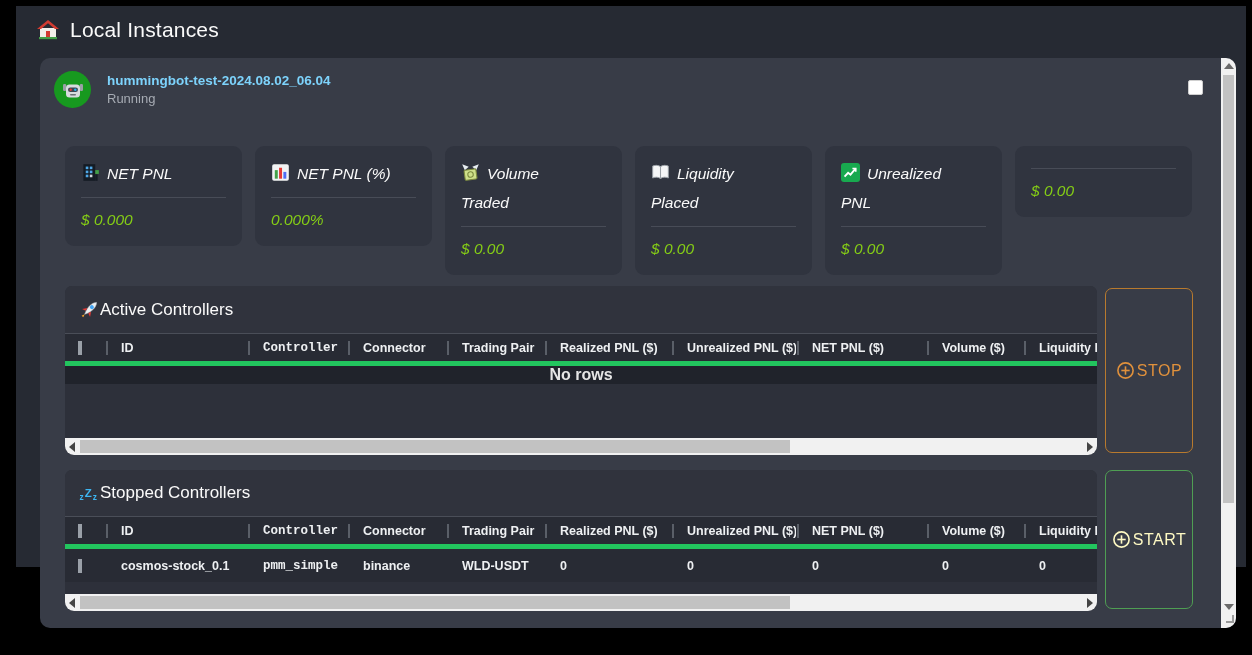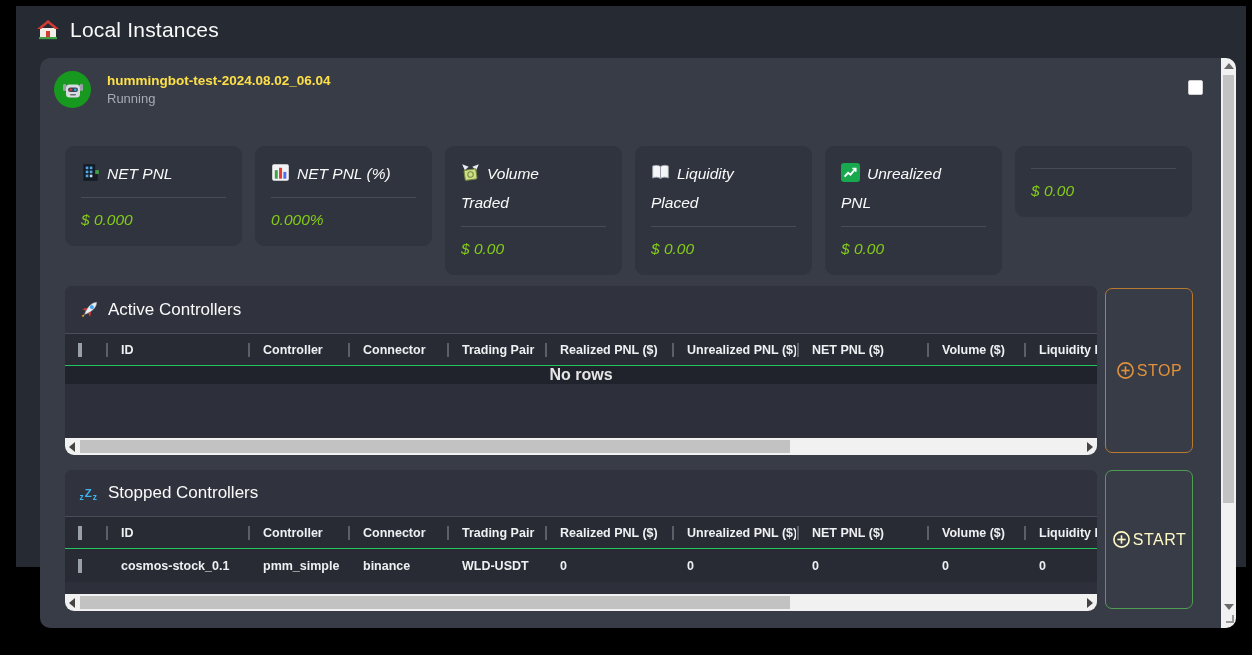--- a/index.html
+++ b/index.html
@@ -27,56 +27,56 @@
   .vscroll .down { position:absolute; bottom:18px; left:3px; width:0; height:0;
                    border-left:5px solid transparent; border-right:5px solid transparent;
                    border-top:6px solid #6a6a6a; }
   .vscroll .grip { position:absolute; bottom:5px; right:2px; width:8px; height:8px;
                    border-right:2px solid #9a9a9a; border-bottom:2px solid #9a9a9a; }
 
   
   .instance-header { position:absolute; left:14px; top:13px; display:flex; align-items:center; gap:16px; }
   .avatar { width:37px; height:37px; border-radius:50%; background:#17991f;
             display:flex; align-items:center; justify-content:center; }
-  .instance-name { color:#fde047; font-size:13.5px; font-weight:bold; }
+  .instance-name { color:#7dd3fc; font-size:13.5px; font-weight:bold; }
   .instance-status { color:#a6abb3; font-size:13px; margin-top:3px; }
   .instance-check { position:absolute; left:1148px; top:22px; width:15px; height:15px;
                     background:#fff; border:1px solid #cfcfcf; border-radius:2px; }
 
   
   .metrics { position:absolute; left:25px; top:88px; display:flex; gap:13px; align-items:flex-start; }
   .metric-card { width:177px; background:#30343f; border-radius:9px; padding:13px 16px 15px 16px;font-style:italic; }
   .metric-label { color:#fafafa; font-size:15.5px; line-height:29px; }
   .metric-label .icon { width:19px; height:19px; margin-right:7px; vertical-align:-3px; }
   .m-wrap .metric-label { width:112px; }
   .metric-divider { height:1px; background:#484c57; margin:9px 0 11px 0; }
   .metric-value { color:#84cc16; font-size:15.5px; line-height:22px; }
 
   
   .panel { position:absolute; left:25px; width:1032px; background:#2e313b; border-radius:7px 7px 9px 9px;
            display:flex; flex-direction:column; overflow:hidden; }
   .panel-active { top:228px; height:169px; }
   .panel-stopped { top:412px; height:141px; }
-  .panel-titlebar { display:flex; align-items:center; gap:8px; padding:0 14px; background:#30333d;text-align:right; }
+  .panel-titlebar { display:flex; align-items:center; gap:0; padding:0 14px; background:#30333d;text-align:right; }
   .panel-active .panel-titlebar { height:47px; }
   .panel-stopped .panel-titlebar { height:46px; }
   .panel-title { color:#fafafa; font-size:17px; }
   .panel-titlebar .icon { width:21px; height:21px; }
 
   .thead, .trow { display:flex; align-items:center; background:#282b34; width:1098px; flex:none; }
-  .thead { height:33px; border-top:1px solid #4a4e58; border-bottom:1px solid #22c55e; }
+  .thead { height:33px; border-top:1px solid #4a4e58; border-bottom:5px solid #22c55e; }
   .trow  { height:33px; }
   .cell { flex:none; padding-left:16px; position:relative; white-space:nowrap; overflow:hidden;
           color:#eef0f2; font-size:12.5px; font-weight:bold; }
   .thead .cell::before { content:""; position:absolute; left:1px; top:50%; margin-top:-7px;
                          width:1.5px; height:14px; background:#5a5f68; }
   .thead .cell.c-check::before { display:none; }
   .c-check { width:40px; padding-left:13px; }
   .c-id   { width:142px; }
-  .c-ctrl { width:100px; }
+  .c-ctrl { width:100px;font-family:Liberation Mono, monospace; }
   .c-conn { width:99px; }
   .c-pair { width:98px; }
   .c-rpnl { width:127px; }
   .c-upnl { width:125px; }
   .c-npnl { width:130px; }
   .c-vol  { width:97px; }
   .c-liq  { width:140px; }
   .checkbox { width:17px; height:17px; border:2px solid #9aa0a8; border-radius:3px; background:transparent; }
 
   .norows { height:18px; background:#20232b; color:#e5e5e5; font-size:16px; font-weight:bold;

